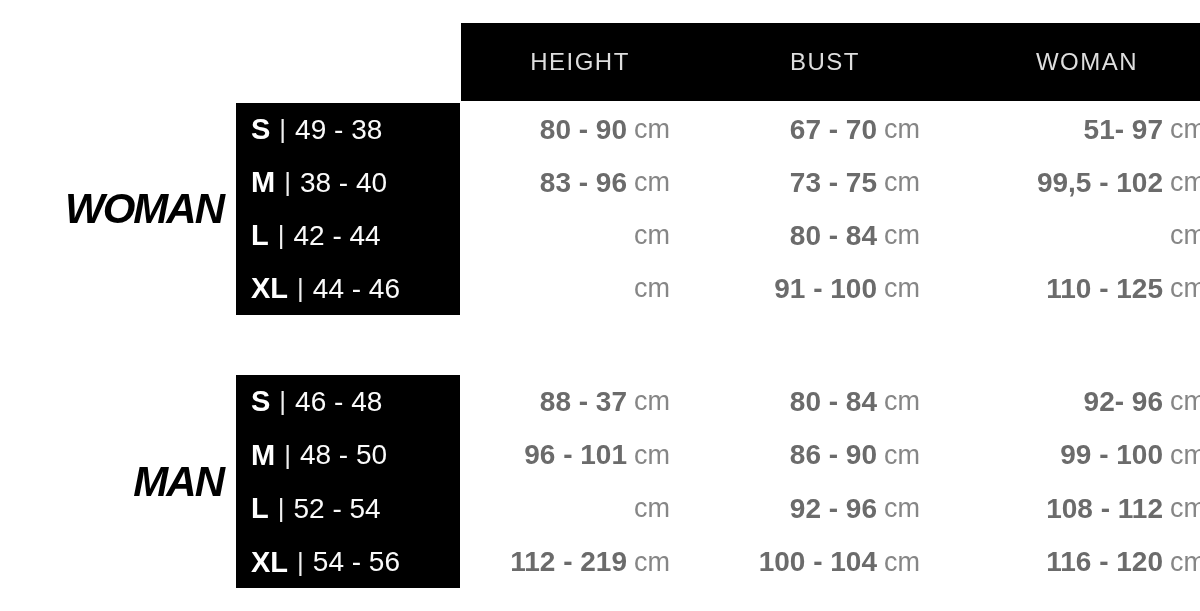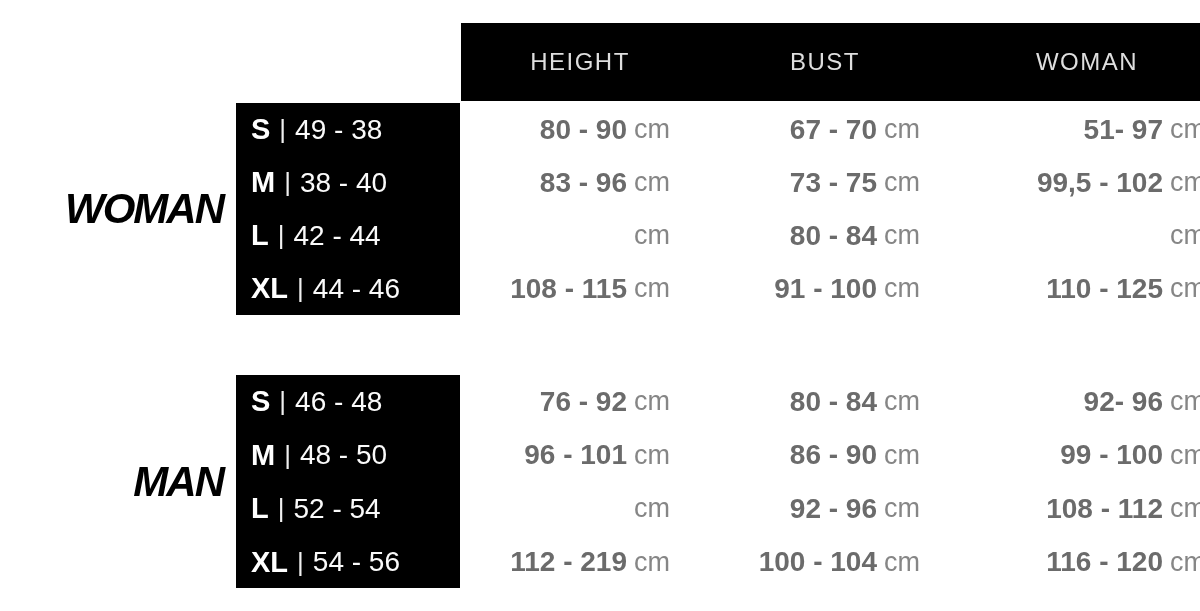--- a/index.html
+++ b/index.html
@@ -101,39 +101,39 @@
     <span class="val">80 - 84</span><span class="unit">cm</span>
   </div>
   <div class="data-cell">
     <span class="unit">cm</span>
   </div>
 
   <div class="size-cell">
     <span class="size-letter">XL</span><span class="size-sep">|</span><span class="size-range">44 - 46</span>
   </div>
   <div class="data-cell">
-    <span class="val">108 - 115</span><span class="unit">cm</span>
+    <span class="unit">cm</span>
   </div>
   <div class="data-cell">
     <span class="val">91 - 100</span><span class="unit">cm</span>
   </div>
   <div class="data-cell">
     <span class="val">110 - 125</span><span class="unit">cm</span>
   </div>
 </div>
   </section>
 
   <section class="gender-section section-man">
     <div class="gender-label">MAN</div>
     <div class="rows-grid">
   <div class="size-cell">
     <span class="size-letter">S</span><span class="size-sep">|</span><span class="size-range">46 - 48</span>
   </div>
   <div class="data-cell">
-    <span class="val">76 - 92</span><span class="unit">cm</span>
+    <span class="val">88 - 37</span><span class="unit">cm</span>
   </div>
   <div class="data-cell">
     <span class="val">80 - 84</span><span class="unit">cm</span>
   </div>
   <div class="data-cell">
     <span class="val">92- 96</span><span class="unit">cm</span>
   </div>
 
   <div class="size-cell">
     <span class="size-letter">M</span><span class="size-sep">|</span><span class="size-range">48 - 50</span>

